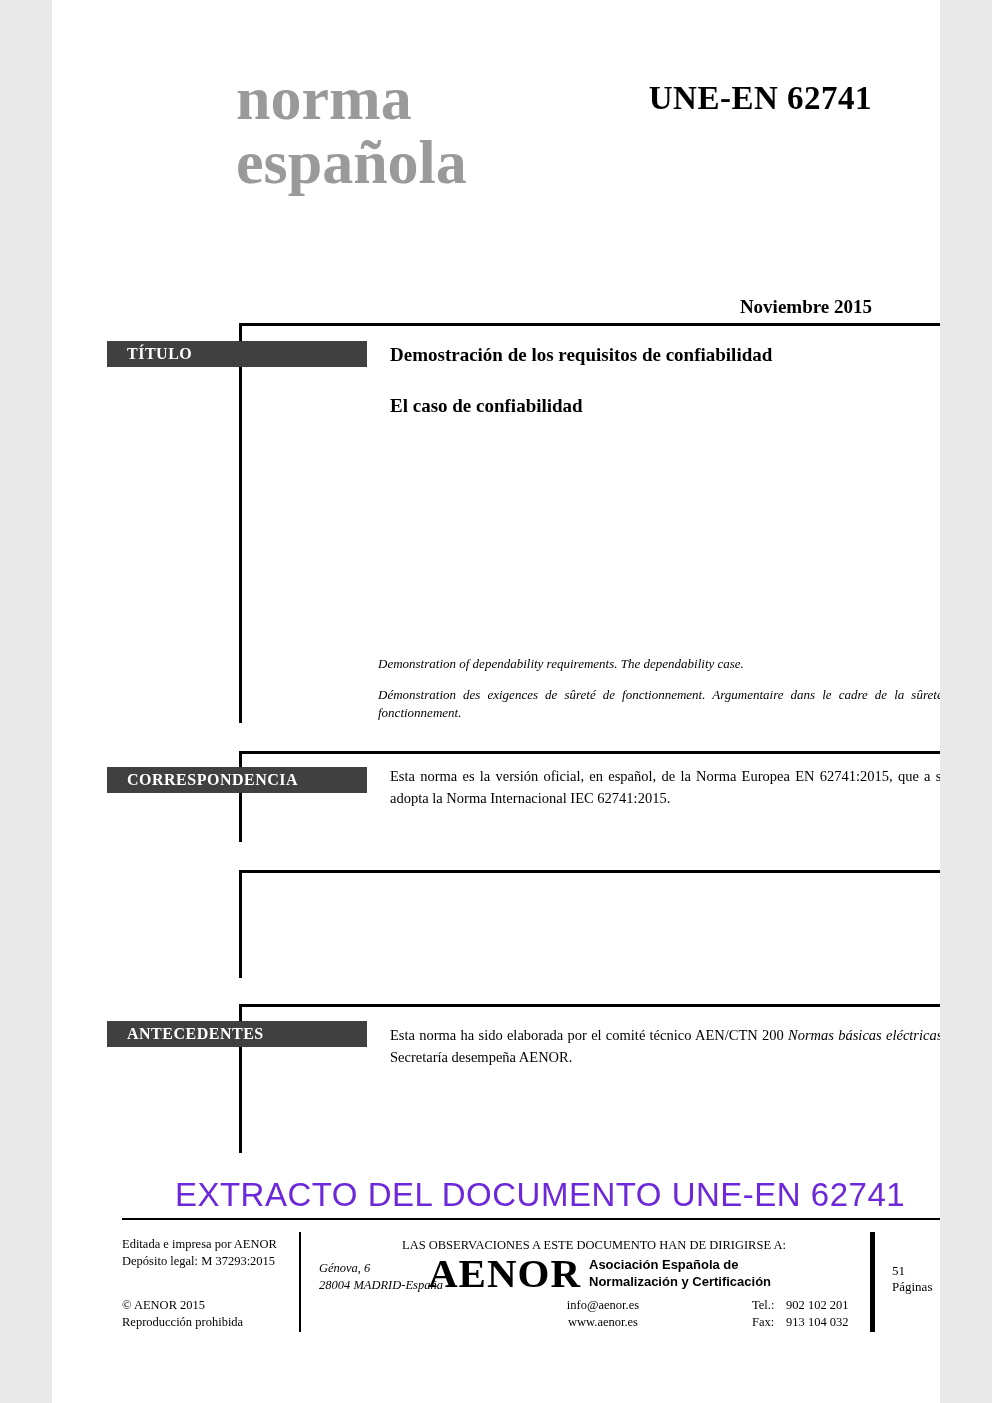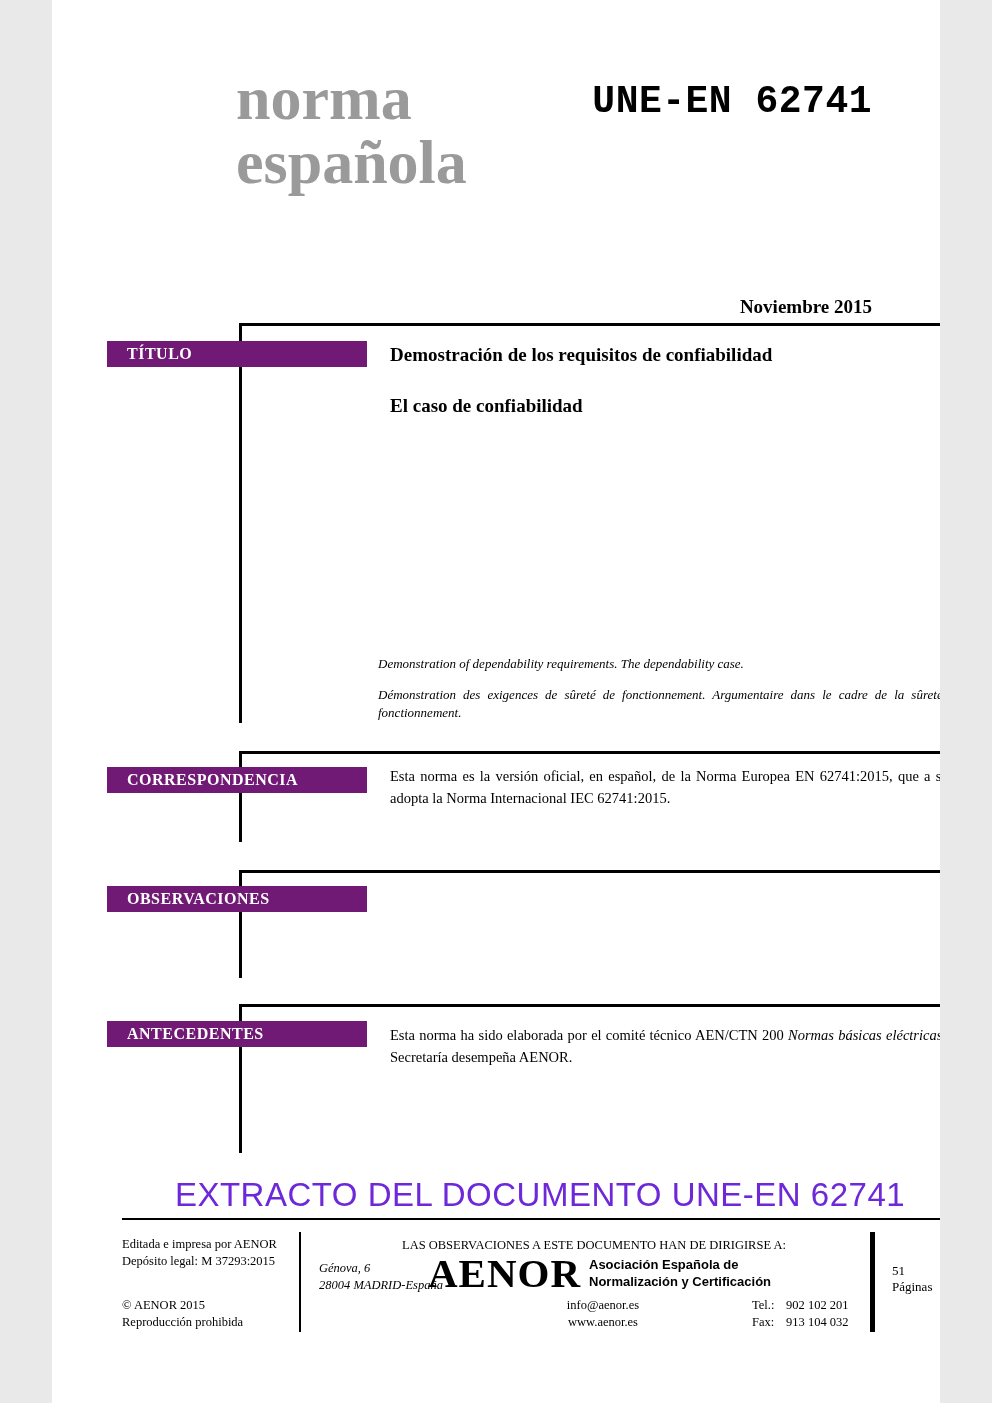--- a/index.html
+++ b/index.html
@@ -16,37 +16,36 @@
 
   
   .brand{
     left:184px;top:66px;
     font-size:62px;line-height:64px;font-weight:bold;
     color:#9a9a9a;
     letter-spacing:0px;
   }
   .doc-code{
     right:68px;top:80px;
-    font-size:38px;font-weight:bold;
+    font-size:33px;font-weight:bold;
     letter-spacing:0.5px;
-    font-family:Liberation Mono, monospace;
   }
   .doc-date{
     right:68px;top:296px;
     font-size:19px;font-weight:bold;
   }
 
   
   .hrule{left:187px;width:735px;height:3px;background:#000;}
   .vrule{left:187px;width:3px;background:#000;}
 
   
   .label-box{
     left:55px;width:260px;height:26px;
-    background:#701a75;color:#fff;
+    background:#404040;color:#fff;
     font-size:16px;font-weight:bold;
     letter-spacing:0.5px;
     display:flex;align-items:center;
     padding-left:20px;box-sizing:border-box;
   }
 
   .title-line{left:338px;font-size:19px;font-weight:bold;}
   .trans{left:326px;width:584px;font-size:13px;font-style:italic;line-height:18px;}
   .trans-justified{text-align:justify;}
   .body-text{
@@ -117,23 +116,20 @@
 
   <div class="abs hrule" style="top:751px;"></div>
   <div class="abs vrule" style="top:751px;height:91px;"></div>
   <div class="abs label-box" style="top:767px;">
     <span>CORRESPONDENCIA</span>
   </div>
   <div class="abs body-text" style="top:766px;">Esta norma es la versión oficial, en español, de la Norma Europea EN 62741:2015, que a su vez adopta la Norma Internacional IEC 62741:2015.</div>
 
   <div class="abs hrule" style="top:870px;"></div>
   <div class="abs vrule" style="top:870px;height:108px;"></div>
-  <div class="abs label-box" style="top:886px;">
-    <span>OBSERVACIONES</span>
-  </div>
 
   <div class="abs hrule" style="top:1004px;"></div>
   <div class="abs vrule" style="top:1004px;height:149px;"></div>
   <div class="abs label-box" style="top:1021px;">
     <span>ANTECEDENTES</span>
   </div>
   <div class="abs body-text" style="top:1025px;">
     <span>Esta norma ha sido elaborada por el comité técnico AEN/CTN 200 </span><span class="italic">Normas básicas eléctricas</span><span> cuya Secretaría desempeña AENOR.</span>
   </div>
 

